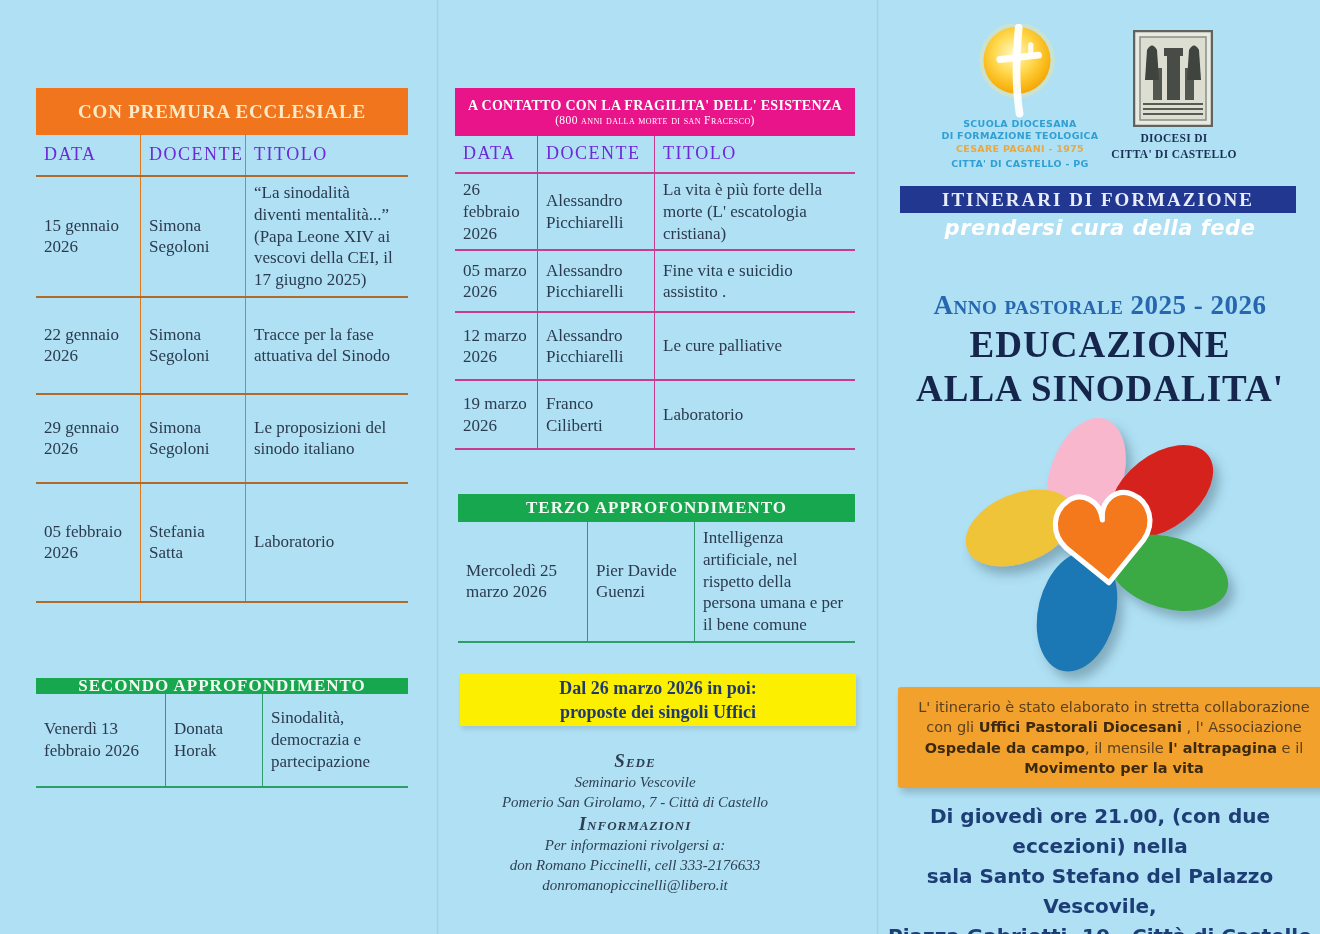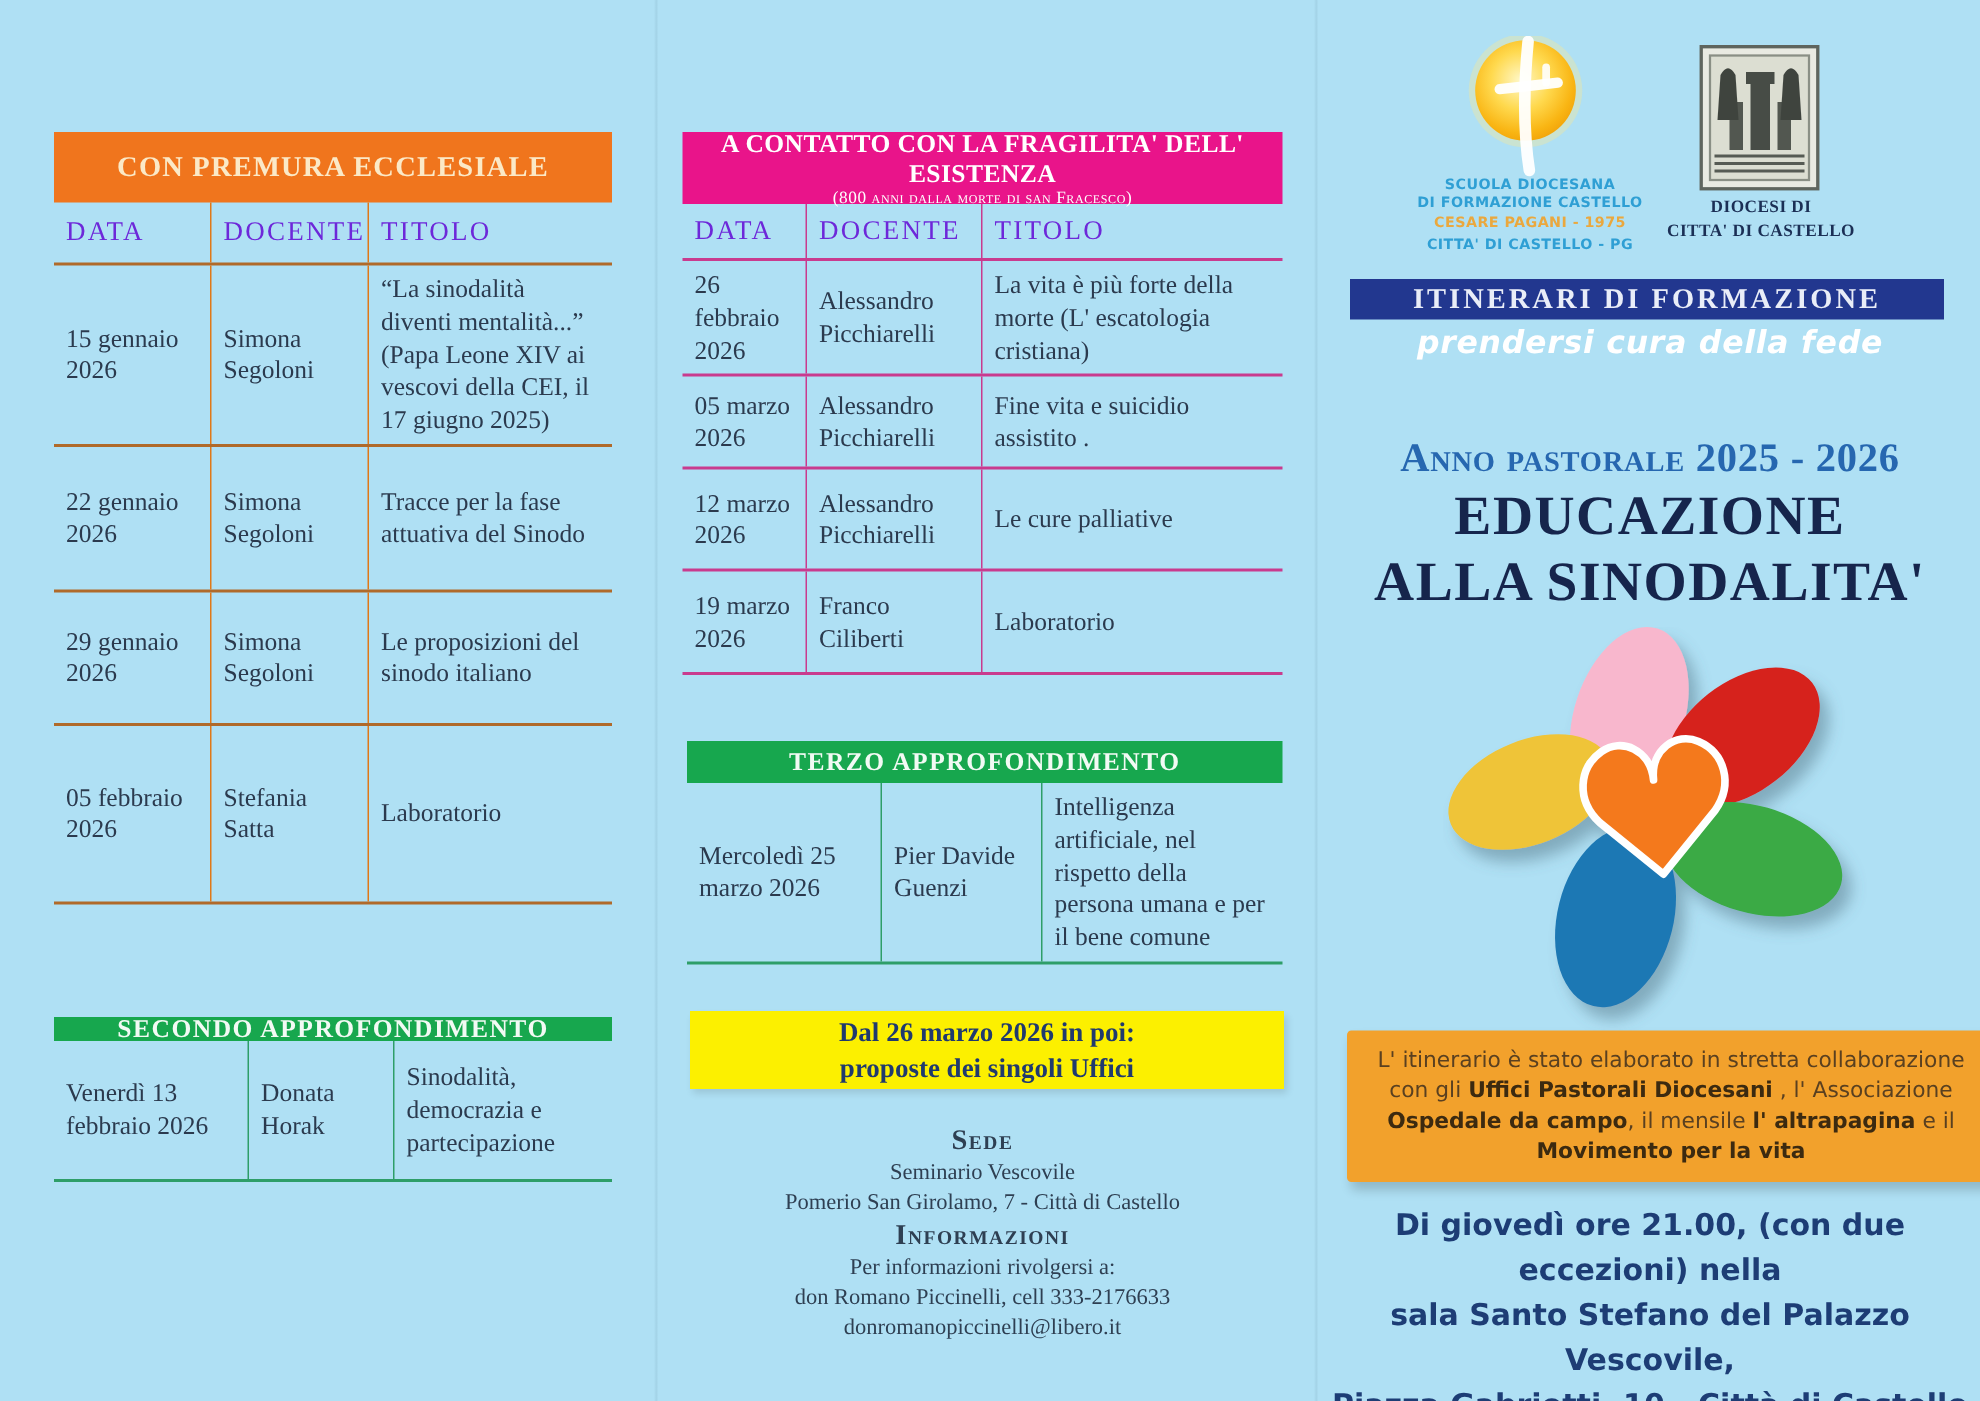--- a/index.html
+++ b/index.html
@@ -5,21 +5,21 @@
   html,body{margin:0;padding:0;}
   body{width:1320px;height:934px;background:#afe0f4;position:relative;overflow:hidden;
        font-family:"Liberation Serif", serif;color:#2b3a4e;}
   .abs{position:absolute;}
 
   
   .panel{position:absolute;}
   .band{display:flex;flex-direction:column;align-items:center;justify-content:center;text-align:center;}
   .band-orange{background:#f0751d;color:#fbe9c7;font-weight:bold;font-size:19px;letter-spacing:.8px;}
   .band-pink{background:#e9148a;color:#ffffff;}
-  .band-pink .l1{font-weight:bold;font-size:17px;letter-spacing:.3px;line-height:1.2;}
+  .band-pink .l1{font-weight:bold;font-size:14px;letter-spacing:.3px;line-height:1.2;}
   .band-pink .l2{font-size:11.5px;letter-spacing:.4px;font-variant:small-caps;}
   .band-green{background:#17a74e;color:#f2faf4;font-weight:bold;font-size:17px;letter-spacing:1px;}
   .trow{display:grid;align-items:center;}
   .td,.th{padding:5px 8px;font-size:17px;line-height:1.28;align-self:stretch;display:flex;align-items:center;}
   .th{font-size:18px;letter-spacing:1.5px;color:#6d28d9;}
   .tbl-orange .trow{border-bottom:2px solid #b06a2a;}
   .tbl-orange .mid{border-left:1.5px solid #e07818;border-right:1.5px solid #e07818;}
   .tbl-pink .trow{border-bottom:2px solid #c93b8e;}
   .tbl-pink .mid{border-left:1.5px solid #c93b8e;border-right:1.5px solid #c93b8e;}
   .tbl-green .trow{border-bottom:2.5px solid #2e9e68;}
@@ -145,21 +145,21 @@
     <div class="td mid">Pier Davide Guenzi</div>
     <div class="td">Intelligenza artificiale, nel rispetto della persona umana e per il bene comune</div>
   </div>
 </div>
 
 <div class="abs yellowbox" style="left:460px;top:674px;width:396px;height:52px;">
   <span>Dal 26 marzo 2026 in poi:</span>
   <span>proposte dei singoli Uffici</span>
 </div>
 
-<div class="abs centerblock" style="left:455px;top:750px;width:400px;">
+<div class="abs centerblock" style="left:435px;top:750px;width:400px;font-style:italic;">
   <div class="sc-head">Sede</div>
   <div class="sm">Seminario Vescovile</div>
   <div class="sm">Pomerio San Girolamo, 7 - Città di Castello</div>
   <div class="sc-head" style="">Informazioni</div>
   <div class="sm">Per informazioni rivolgersi a:</div>
   <div class="sm">don Romano Piccinelli, cell 333-2176633</div>
   <div class="sm">donromanopiccinelli@libero.it</div>
 </div>
 
 <div class="abs" style="left:974px;top:24px;width:86px;height:92px;">
@@ -174,21 +174,21 @@
     </defs>
     <circle cx="50" cy="42" r="44" fill="#fde98f" opacity="0.35"></circle>
     <circle cx="50" cy="42" r="39" fill="url(#sun)"></circle>
     <path d="M52 4 C49 35 48 72 53 104" stroke="#ffffff" stroke-width="9" fill="none" stroke-linecap="round" opacity="0.95"></path>
     <path d="M30 41 L75 36" stroke="#ffffff" stroke-width="8" fill="none" stroke-linecap="round" opacity="0.95"></path>
     <path d="M66 36 L66 24" stroke="#ffffff" stroke-width="6" fill="none" stroke-linecap="round" opacity="0.9"></path>
   </svg>
 </div>
 <div class="abs logotext" style="left:930px;top:118px;width:180px;">
   <div class="blue">SCUOLA DIOCESANA</div>
-  <div class="blue">DI FORMAZIONE CASTELLO</div>
+  <div class="blue">DI FORMAZIONE TEOLOGICA</div>
   <div class="orange">CESARE PAGANI - 1975</div>
   <div class="blue" style="margin-top:3px;">CITTA' DI CASTELLO - PG</div>
 </div>
 
 <div class="abs" style="left:1133px;top:30px;width:80px;height:97px;">
   <svg viewBox="0 0 80 97" width="80" height="97">
     <rect x="1" y="1" width="78" height="95" fill="#e9eae2" stroke="#5f655e" stroke-width="2.5"></rect>
     <rect x="7" y="7" width="66" height="83" fill="#dcded2" stroke="#8a8f85" stroke-width="1.5"></rect>
     <rect x="34" y="24" width="13" height="46" fill="#474c46"></rect>
     <rect x="31" y="18" width="19" height="8" fill="#474c46"></rect>

